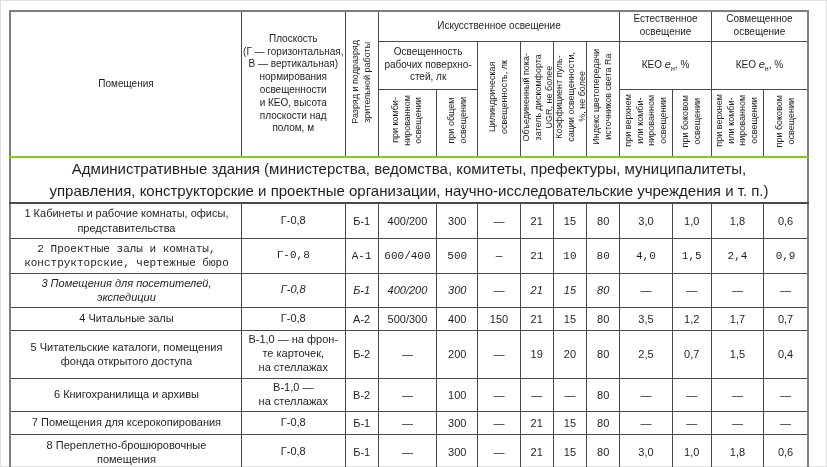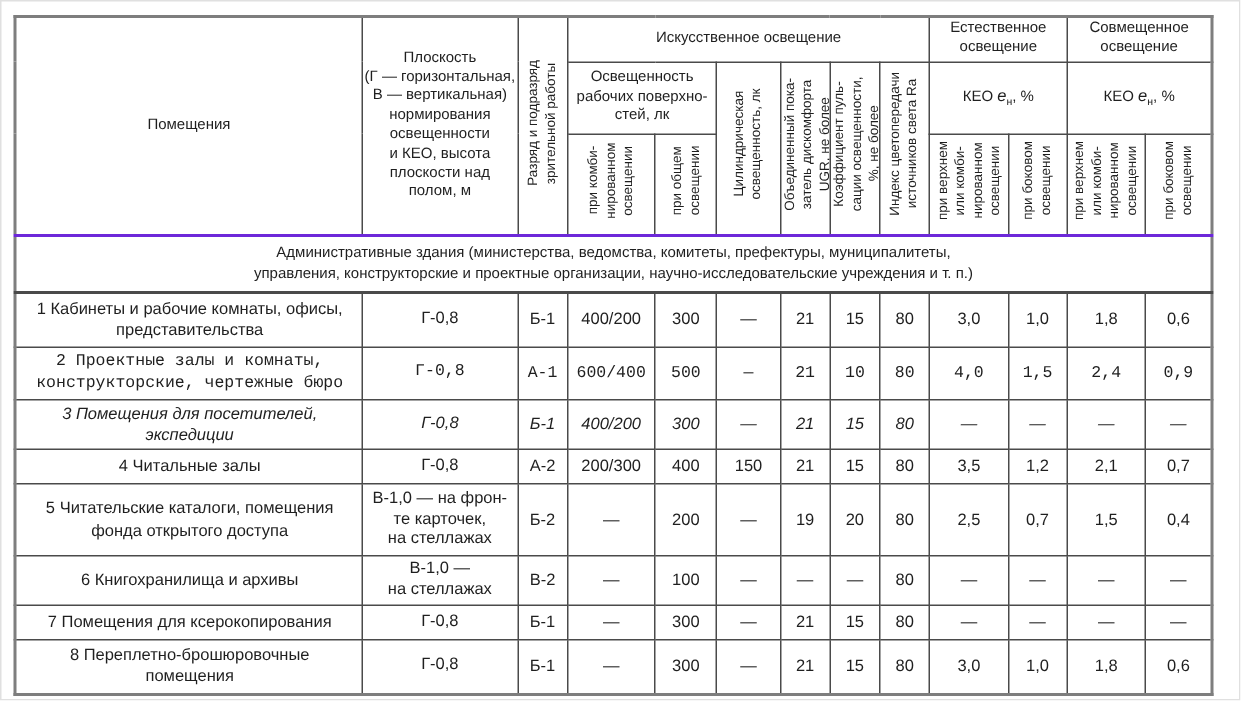--- a/index.html
+++ b/index.html
@@ -35,24 +35,24 @@
     display:inline-block;
     writing-mode:vertical-rl;
     transform:rotate(180deg);
     white-space:pre-line;
     font-size:9px; line-height:1.3;
     max-height:100%;
   }
   .thickL { border-left:2px solid #4a4a4a;margin-top:11px; }
   .section-row td {
     height:36px;
-    border-top:2px solid #6d28d9;
+    border-top:2px solid #84cc16;
     border-bottom:2px solid #4a4a4a;
     border-left:none; border-right:none;
-    font-size:10px; line-height:1.45;
+    font-size:15px; line-height:1.45;
     white-space:pre-line;
   }
   td.c-name {
     text-align:center; padding:2px 4px 2px 5px;
     font-size:11px; line-height:1.3;
   }
   td.c-plane { font-size:11px; line-height:1.25; white-space:pre-line;margin-top:40px; }
   td.c-val  { font-size:11px; }
   .keo-e { font-style:italic; font-size:11px; }
   .keo-sub { font-size:7px; }
@@ -180,29 +180,29 @@
           <td class="c-val">80</td>
           <td class="c-val thickL">—</td>
           <td class="c-val">—</td>
           <td class="c-val thickL">—</td>
           <td class="c-val">—</td>
         </tr>
         <tr style="height: 23px;">
           <td class="c-name">4 Читальные залы</td>
           <td class="c-plane">Г-0,8</td>
           <td class="c-val">А-2</td>
-          <td class="c-val">200/300</td>
+          <td class="c-val">500/300</td>
           <td class="c-val">400</td>
           <td class="c-val thickL">150</td>
           <td class="c-val">21</td>
           <td class="c-val">15</td>
           <td class="c-val">80</td>
           <td class="c-val thickL">3,5</td>
           <td class="c-val">1,2</td>
-          <td class="c-val thickL">2,1</td>
+          <td class="c-val thickL">1,7</td>
           <td class="c-val">0,7</td>
         </tr>
         <tr style="height: 48px;">
           <td class="c-name">5 Читательские каталоги, помещения фонда открытого доступа</td>
           <td class="c-plane">В-1,0 — на фрон-
 те карточек,
 на стеллажах</td>
           <td class="c-val">Б-2</td>
           <td class="c-val">—</td>
           <td class="c-val">200</td>

